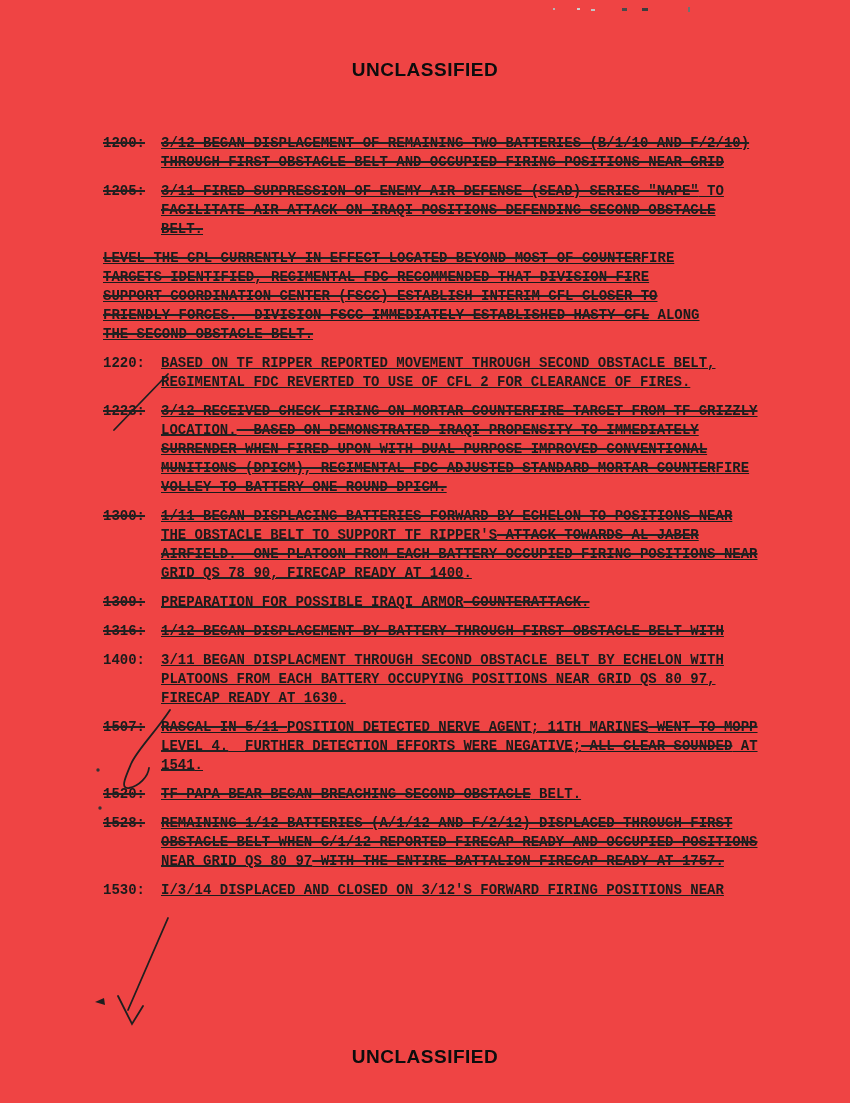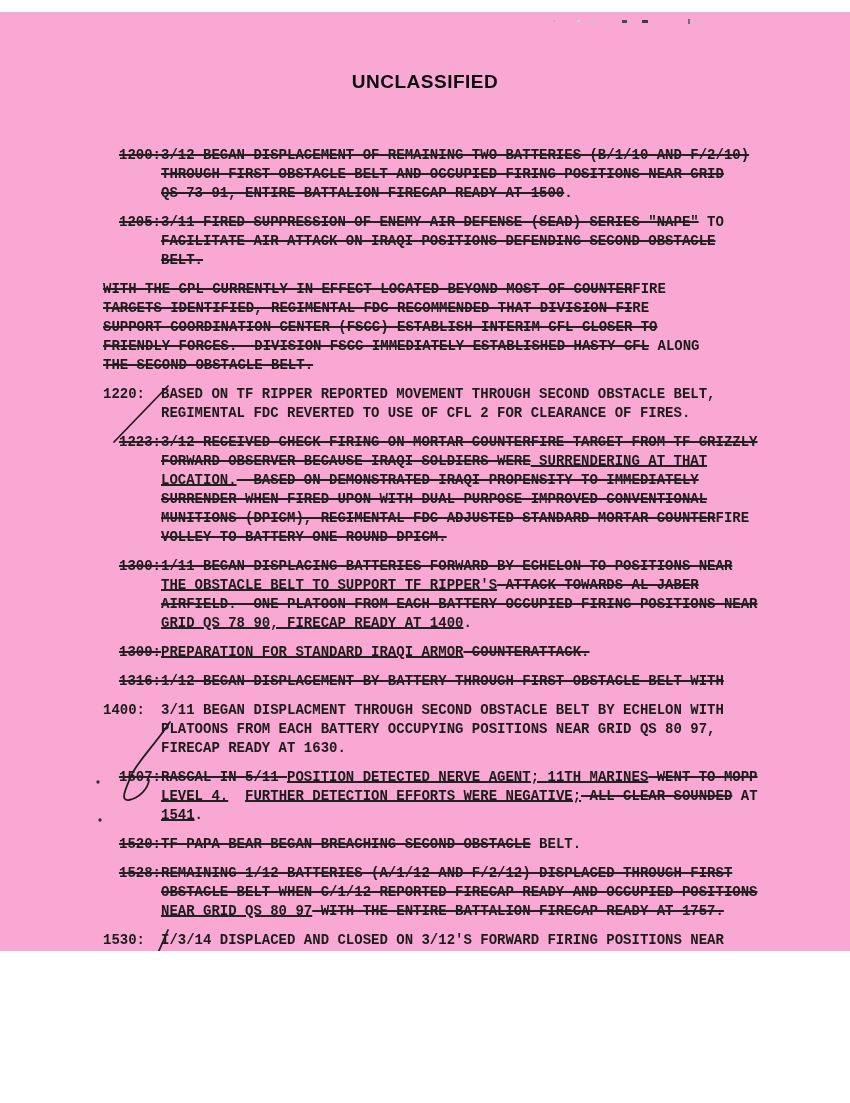--- a/index.html
+++ b/index.html
@@ -1,110 +1,107 @@
 <!DOCTYPE html>
 <html><head>
 <meta charset="utf-8">
 <style>
   html,body{margin:0;padding:0;background:#ffffff;}
   .page{
-    position:relative;width:850px;height:939px;background:#f9a8d4;overflow:hidden;
+    position:relative;width:850px;height:1103px;background:#ef4444;overflow:hidden;
     font-family:"Liberation Mono","DejaVu Sans Mono",monospace;
-    margin-top:12px;
   }
   .classification{
     position:absolute;left:0;width:100%;text-align:center;
     font-family:"Liberation Sans","DejaVu Sans",sans-serif;
     font-weight:bold;font-size:19px;letter-spacing:.5px;color:#0d0d0d;
   }
   .classification.top{top:59px;}
   .classification.bottom{top:1046px;}
   .entries{position:absolute;left:103px;top:134px;width:720px;}
   .entry{display:flex;margin-bottom:10px;}
   .time{
     flex:0 0 58px;width:58px;
     font:700 14px/19px "Liberation Mono","DejaVu Sans Mono",monospace;
     color:#1b1b1b;white-space:pre;
   }
   .body{flex:1;}
   .line{
     font:700 14px/19px "Liberation Mono","DejaVu Sans Mono",monospace;
-    color:#1b1b1b;white-space:pre;
+    color:#1b1b1b;white-space:pre;text-decoration:underline;
   }
   
-  .s{text-decoration:line-through;text-decoration-thickness:1.7px;text-decoration-color:#222;text-align:right;}
+  .s{text-decoration:line-through;text-decoration-thickness:1.7px;text-decoration-color:#222;}
   
   .u{text-decoration:underline;text-decoration-thickness:1.7px;text-underline-offset:0px;text-decoration-color:#222;}
   .n{text-decoration:none;}
   .marks{position:absolute;left:0;top:0;width:850px;height:1103px;pointer-events:none;}
 </style>
 </head>
 <body>
 
 <div class="page">
 
   <div class="classification top">UNCLASSIFIED</div>
 
   <div class="entries">
       <div class="entry">
         <span class="time s">1200:</span>
         <div class="body">
           <div class="line"><span class="s">3/12 BEGAN DISPLACEMENT OF REMAINING TWO BATTERIES (B/1/10 AND F/2/10)</span></div>
           <div class="line"><span class="s">THROUGH FIRST OBSTACLE BELT AND OCCUPIED FIRING POSITIONS NEAR GRID</span></div>
-          <div class="line"><span class="s">QS 73 91, ENTIRE BATTALION FIRECAP READY AT 1500</span><span class="n">.</span></div>
         </div>
       </div>
       <div class="entry">
         <span class="time s">1205:</span>
         <div class="body">
           <div class="line"><span class="s">3/11 FIRED SUPPRESSION OF ENEMY AIR DEFENSE (SEAD) SERIES "NAPE"</span><span class="n"> TO</span></div>
           <div class="line"><span class="s">FACILITATE AIR ATTACK ON IRAQI POSITIONS DEFENDING SECOND OBSTACLE</span></div>
           <div class="line"><span class="s">BELT.</span></div>
         </div>
       </div>
       <div class="entry">
         <div class="body">
-          <div class="line"><span class="s">WITH THE CPL CURRENTLY IN EFFECT LOCATED BEYOND MOST OF COUNTER</span><span class="n">FIRE</span></div>
+          <div class="line"><span class="s">LEVEL THE CPL CURRENTLY IN EFFECT LOCATED BEYOND MOST OF COUNTER</span><span class="n">FIRE</span></div>
           <div class="line"><span class="s">TARGETS IDENTIFIED, REGIMENTAL FDC RECOMMENDED THAT DIVISION FI</span><span class="n">RE</span></div>
           <div class="line"><span class="s">SUPPORT COORDINATION CENTER (FSCC) ESTABLISH INTERIM CFL CLOSER TO</span></div>
           <div class="line"><span class="s">FRIENDLY FORCES.  DIVISION FSCC IMMEDIATELY ESTABLISHED HASTY CFL</span><span class="n"> ALONG</span></div>
           <div class="line"><span class="s">THE SECOND OBSTACLE BELT.</span></div>
         </div>
       </div>
       <div class="entry">
         <span class="time">1220:</span>
         <div class="body">
           <div class="line"><span class="n">BASED ON TF RIPPER REPORTED MOVEMENT THROUGH SECOND OBSTACLE BELT,</span></div>
           <div class="line"><span class="n">REGIMENTAL FDC REVERTED TO USE OF CFL 2 FOR CLEARANCE OF FIRES.</span></div>
         </div>
       </div>
       <div class="entry">
         <span class="time s">1223:</span>
         <div class="body">
           <div class="line"><span class="s">3/12 RECEIVED CHECK FIRING ON MORTAR COUNTERFIRE TARGET FROM TF GRIZZLY</span></div>
-          <div class="line"><span class="s">FORWARD OBSERVER BECAUSE IRAQI SOLDIERS WERE</span><span class="u"> SURRENDERING AT THAT</span></div>
           <div class="line"><span class="u">LOCATION.</span><span class="s">  BASED ON DEMONSTRATED IRAQI PROPENSITY TO IMMEDIATELY</span></div>
           <div class="line"><span class="s">SURRENDER WHEN FIRED UPON WITH DUAL PURPOSE IMPROVED CONVENTIONAL</span></div>
           <div class="line"><span class="s">MUNITIONS (DPICM), REGIMENTAL FDC ADJUSTED STANDARD MORTAR COUNTER</span><span class="n">FIRE</span></div>
           <div class="line"><span class="s">VOLLEY TO BATTERY ONE ROUND DPICM.</span></div>
         </div>
       </div>
       <div class="entry">
         <span class="time s">1300:</span>
         <div class="body">
           <div class="line"><span class="s">1/11 BEGAN DISPLACING BATTERIES FORWARD BY ECHELON TO POSITIONS NEAR</span></div>
           <div class="line"><span class="u">THE OBSTACLE BELT TO SUPPORT TF RIPPER'S</span><span class="s"> ATTACK TOWARDS AL JABER</span></div>
           <div class="line"><span class="s">AIRFIELD.  ONE PLATOON FROM EACH BATTERY OCCUPIED FIRING POSITIONS NEAR</span></div>
           <div class="line"><span class="u">GRID QS 78 90, FIRECAP READY AT 1400</span><span class="n">.</span></div>
         </div>
       </div>
       <div class="entry">
         <span class="time s">1309:</span>
         <div class="body">
-          <div class="line"><span class="u">PREPARATION FOR STANDARD IRAQI ARMOR</span><span class="s"> COUNTERATTACK.</span></div>
+          <div class="line"><span class="u">PREPARATION FOR POSSIBLE IRAQI ARMOR</span><span class="s"> COUNTERATTACK.</span></div>
         </div>
       </div>
       <div class="entry">
         <span class="time s">1316:</span>
         <div class="body">
           <div class="line"><span class="s">1/12 BEGAN DISPLACEMENT BY BATTERY THROUGH FIRST OBSTACLE BELT WITH</span></div>
         </div>
       </div>
       <div class="entry">
         <span class="time">1400:</span>

